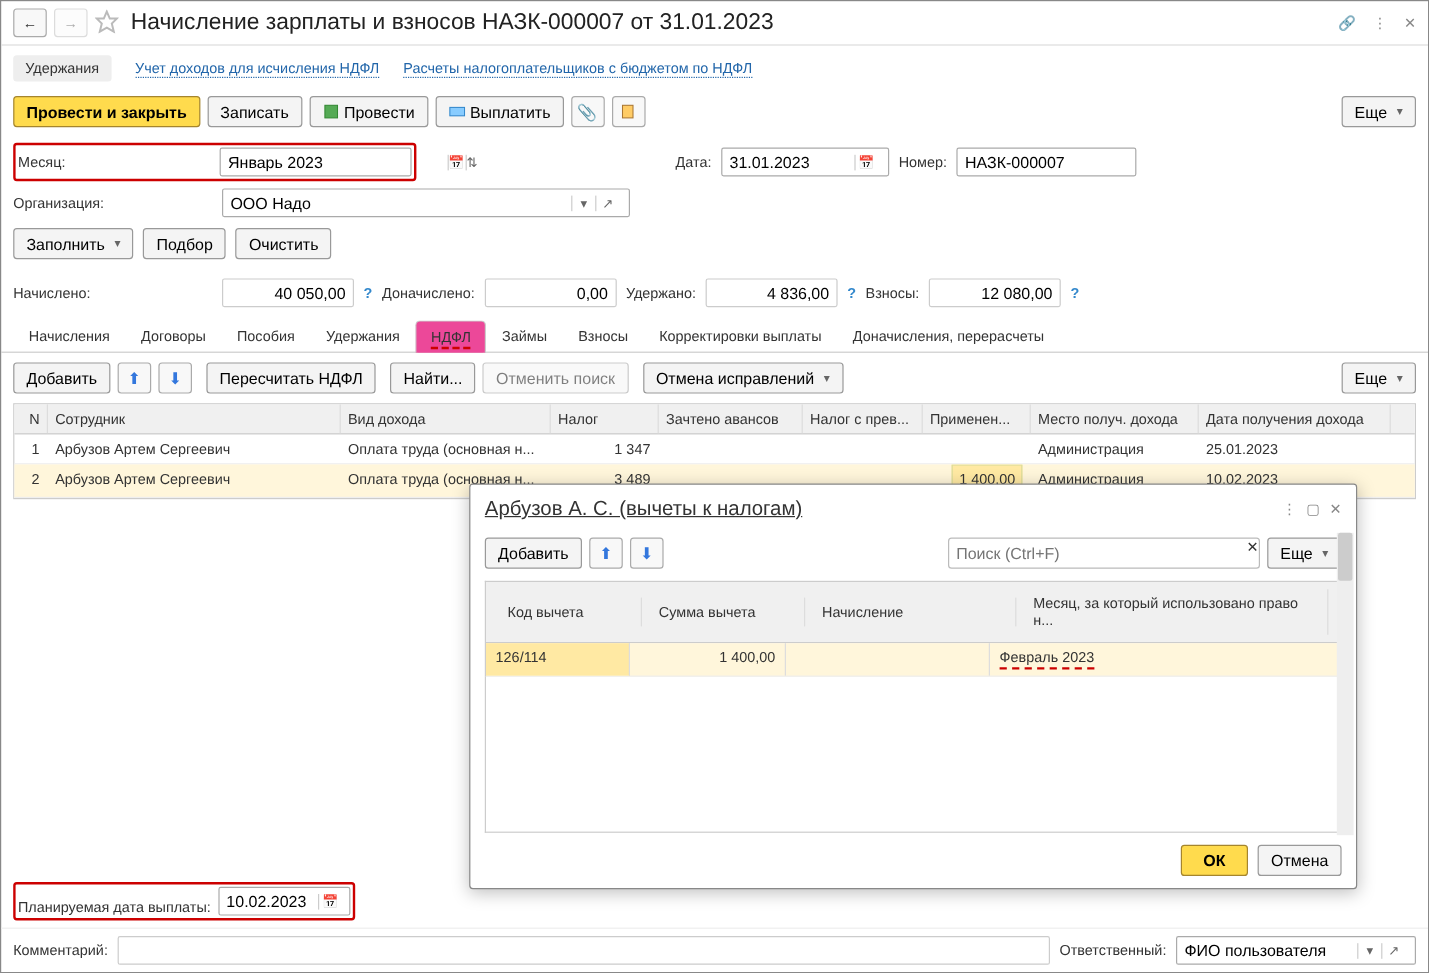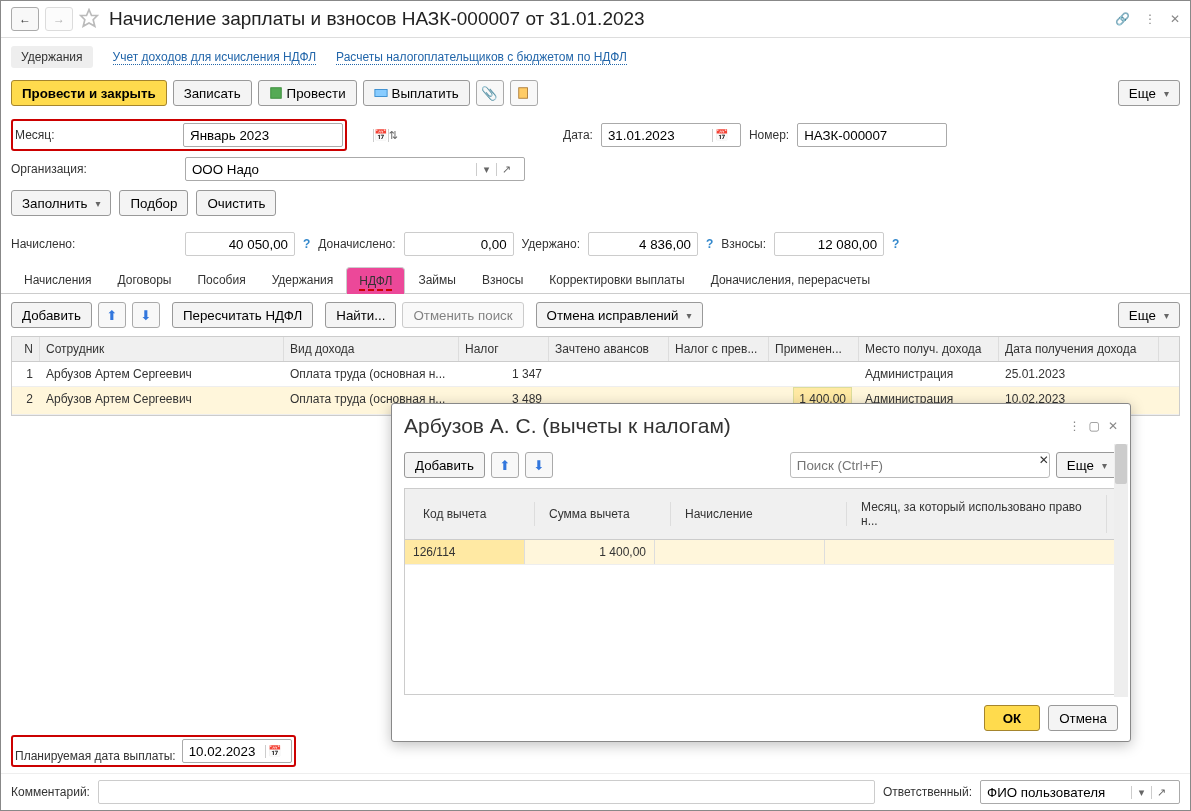--- a/index.html
+++ b/index.html
@@ -54,21 +54,21 @@
   .col-adv { width: 120px;}
   .col-exc { width: 100px;}
   .col-app { width: 90px; text-align:right;}
   .col-place { width: 140px;}
   .col-date { width: 160px;}
   .hl-cell { background: #ffe9a3; border:1px solid #dd9; padding:4px 5px;}
   .red-under { border-bottom: 2px dashed #cc0000; padding-bottom:1px; display:inline-block;}
   
   .popup { position: absolute; left: 390px; top: 402px; width: 740px; background: #fff; border: 1px solid #888; box-shadow: 0 3px 14px rgba(0,0,0,0.25); border-radius: 3px;}
   .popup-header { display: flex; align-items: center; padding: 10px 12px;}
-  .popup-title { font-size: 21px; flex: 1;}
+  .popup-title { font-size: 17px; flex: 1; text-decoration: underline;}
   .popup-toolbar { display: flex; gap: 6px; padding: 4px 12px; align-items: center;}
   .popup-search { display:flex; border:1px solid #bbb; border-radius:3px; height:26px; width:260px; margin-left:auto;}
   .popup-search input { border:none; flex:1; padding:0 6px; outline:none; background:transparent;}
   .popup-grid { margin: 6px 12px 0 12px; border-top:1px solid #ccc; border-left:1px solid #ccc; border-right:1px solid #ccc;}
   .popup-row { display:flex;}
   .popup-row.header { background: #f0f0f0; border-bottom:1px solid #ccc;}
   .popup-row .pcell { padding: 5px 8px; border-right:1px solid #ddd; overflow:hidden;}
   .pc1 { width: 120px;} .pc2 { width: 130px; text-align:right;} .pc3{ width:170px;} .pc4{ flex:1;}
   .popup-row.data { background:#fff6db; border-bottom:1px solid #eee;}
   .popup-row.data .pc1 { background:#ffe9a3;}
@@ -264,20 +264,21 @@
       <div class="popup-row header">
         <div class="pcell pc1">Код вычета</div>
         <div class="pcell pc2" style="text-align:left">Сумма вычета</div>
         <div class="pcell pc3">Начисление</div>
         <div class="pcell pc4">Месяц, за который использовано право н...</div>
       </div>
       <div class="popup-row data">
         <div class="pcell pc1">126/114</div>
         <div class="pcell pc2">1 400,00</div>
         <div class="pcell pc3"></div>
+        <div class="pcell pc4"><span class="red-under">Февраль 2023</span></div>
       </div>
     </div>
     <div class="popup-body"></div>
     <div class="popup-footer">
       <button class="btn yellow" style="padding:4px 18px">ОК</button>
       <button class="btn">Отмена</button>
     </div>
     <div class="scrollbar">
         <div class="thumb"></div>
       </div>

